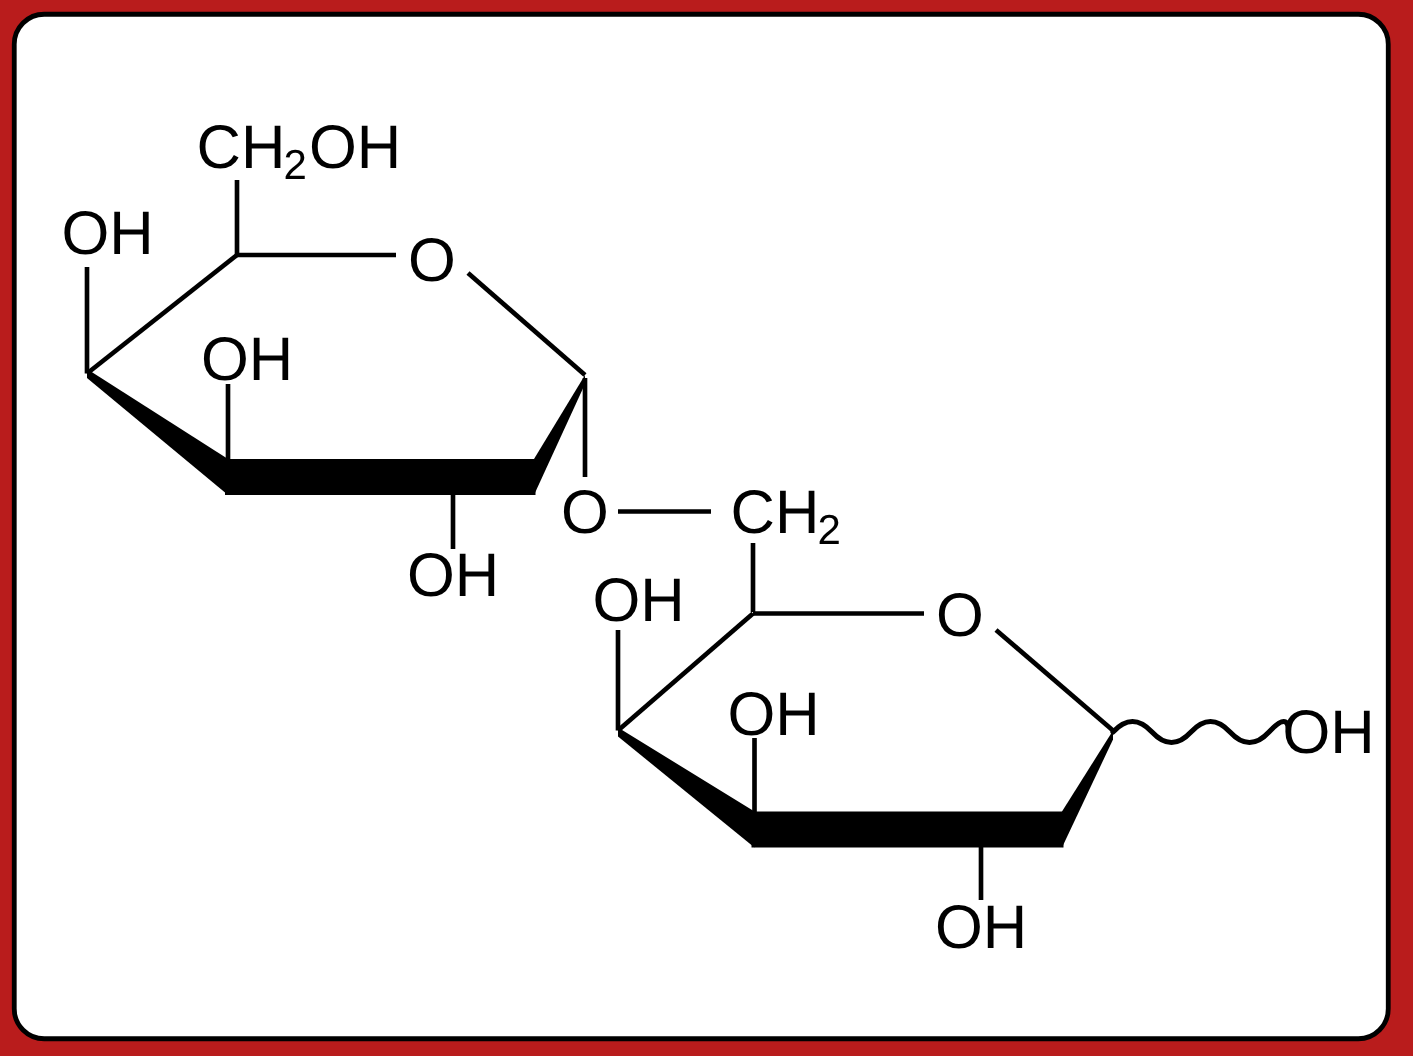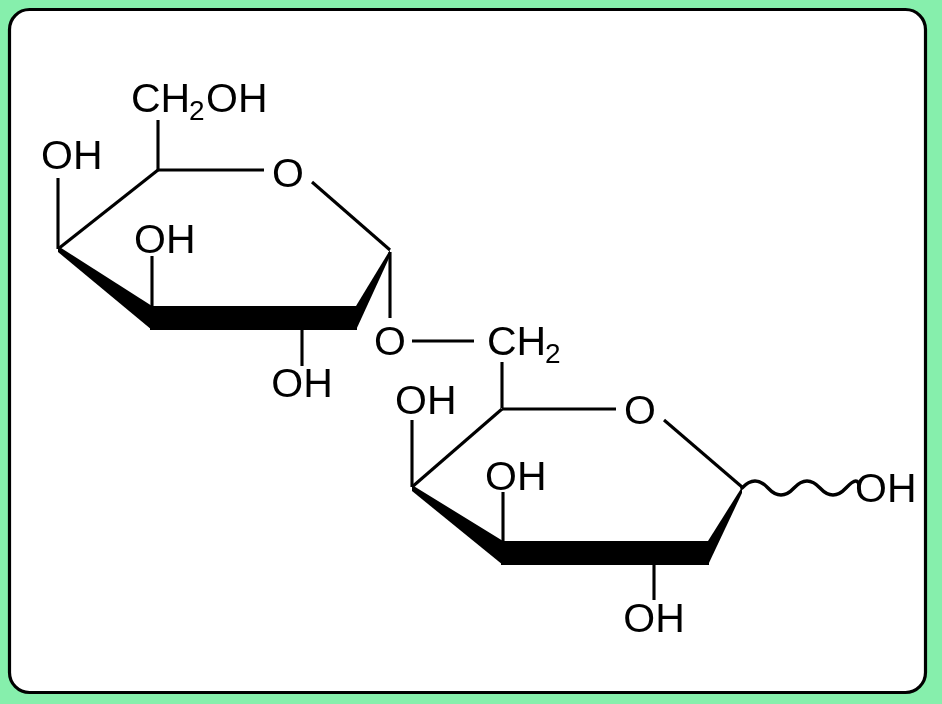--- a/index.html
+++ b/index.html
@@ -11,21 +11,21 @@
   body {
     width: 942px;
     height: 704px;
     font-family: "Liberation Sans", sans-serif;
     overflow: hidden;
   }
   #figure-root {
     position: relative;
     width: 942px;
     height: 704px;
-    background: #86efac;
+    background: #b91c1c;
   }
   #structure-svg {
     display: block;
     position: absolute;
     left: 0;
     top: 0;
   }
   .atom-label {
     font-family: "Liberation Sans", sans-serif;
     font-size: 41px;

